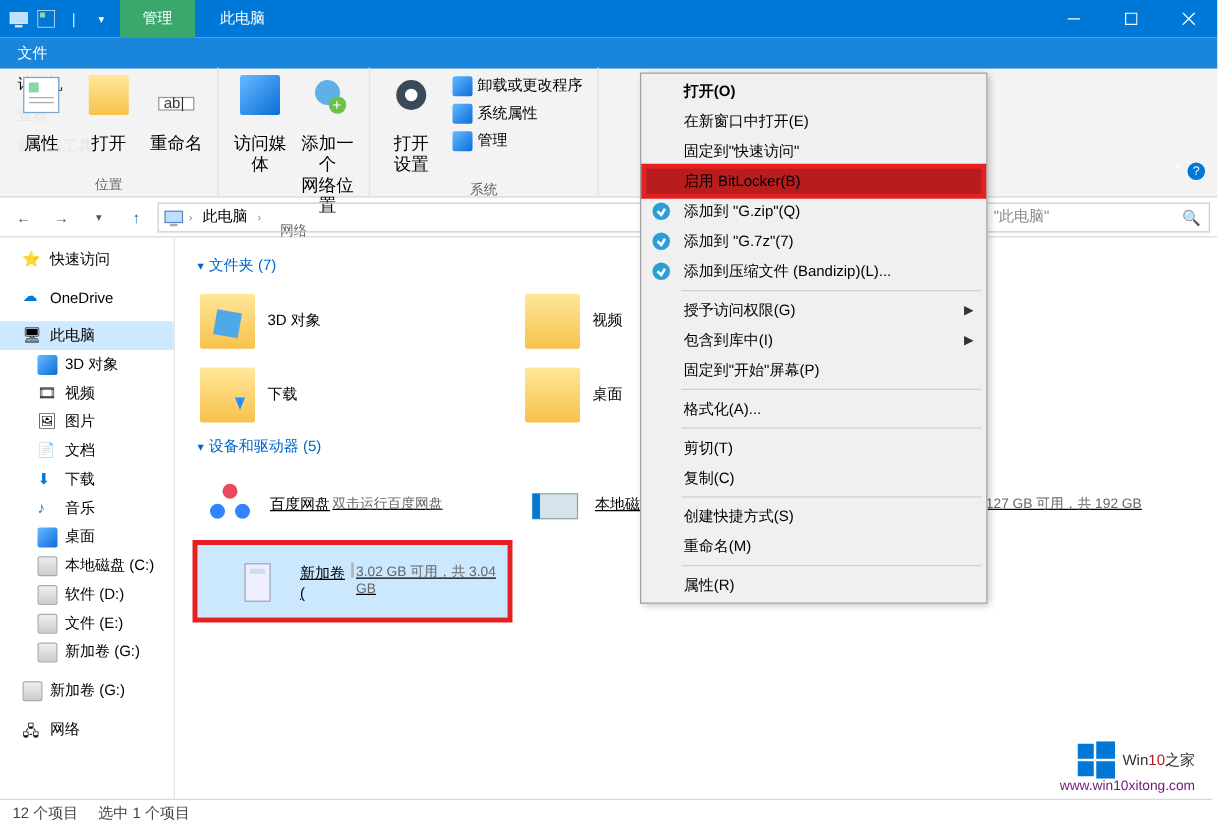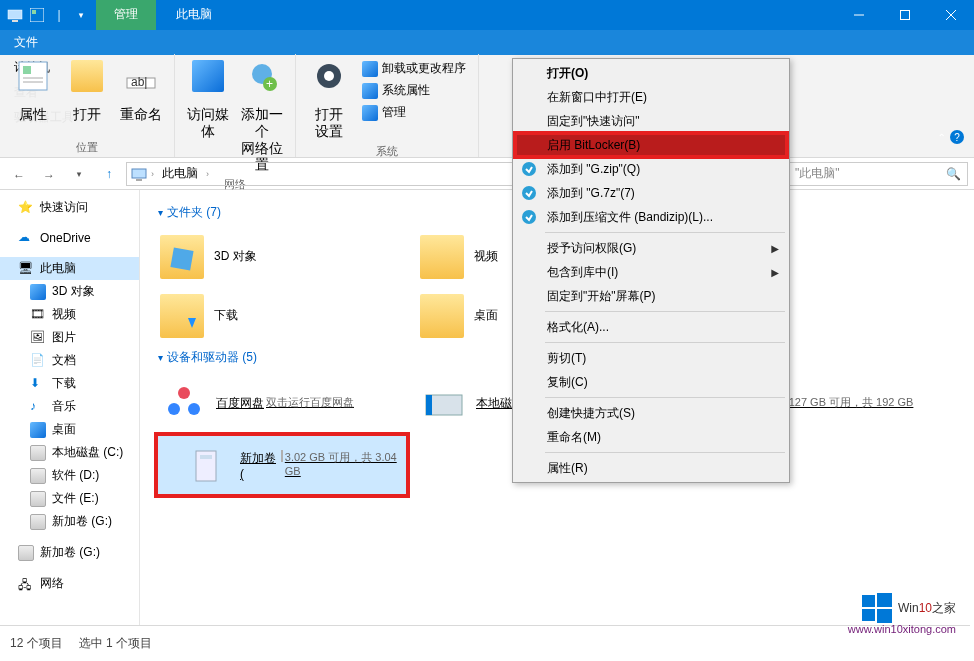--- a/index.html
+++ b/index.html
@@ -72,21 +72,21 @@
 
 .ctxmenu { position: absolute; left: 512px; top: 58px; width: 278px; background: #f0f0f0; border: 1px solid #a0a0a0; box-shadow: 2px 2px 6px rgba(0,0,0,.25); padding: 2px; z-index: 100; }
 .ctx-item { height: 24px; display: flex; align-items: center; padding: 0 28px 0 32px; position: relative; font-size: 12px; }
 .ctx-item.bold { font-weight: bold; }
 .ctx-item.highlight { outline: 4px solid #e62020; outline-offset: -2px; background: #b91c1c; text-align: right; }
 .ctx-sep { height: 1px; background: #d0d0d0; margin: 3px 2px 3px 30px; }
 .ctx-ico { position: absolute; left: 6px; width: 16px; height: 16px; }
 .ctx-arrow { position: absolute; right: 8px; font-size: 10px; color: #333; }
 
 
-.statusbar { position: absolute; bottom: 0; left: 0; right: 4px; height: 36px; border-top: 1px solid #d9d9d9; display: flex; align-items: center; padding: 0 10px; gap: 16px; font-size: 11px; color: #444; background: #fff; }
+.statusbar { position: absolute; bottom: 0; left: 0; right: 4px; height: 22px; border-top: 1px solid #d9d9d9; display: flex; align-items: center; padding: 0 10px; gap: 16px; font-size: 11px; color: #444; background: #fff; }
 
 
 .watermark { position: absolute; right: 18px; bottom: 26px; text-align: right; }
 .watermark .wm-top { font-size: 28px; font-weight: 300; color: #333; display: flex; align-items: center; gap: 6px; justify-content: flex-end; }
 .watermark .wm-url { font-size: 11px; color: #701a75; }
 .winlogo { width: 30px; height: 30px; display: inline-block; }
 
 
 .ibox { background: linear-gradient(135deg,#66baff,#0a6dd8); border-radius: 2px; }
 .ifolder { background: linear-gradient(#ffe79a,#f7c14b); border-radius: 2px; }

